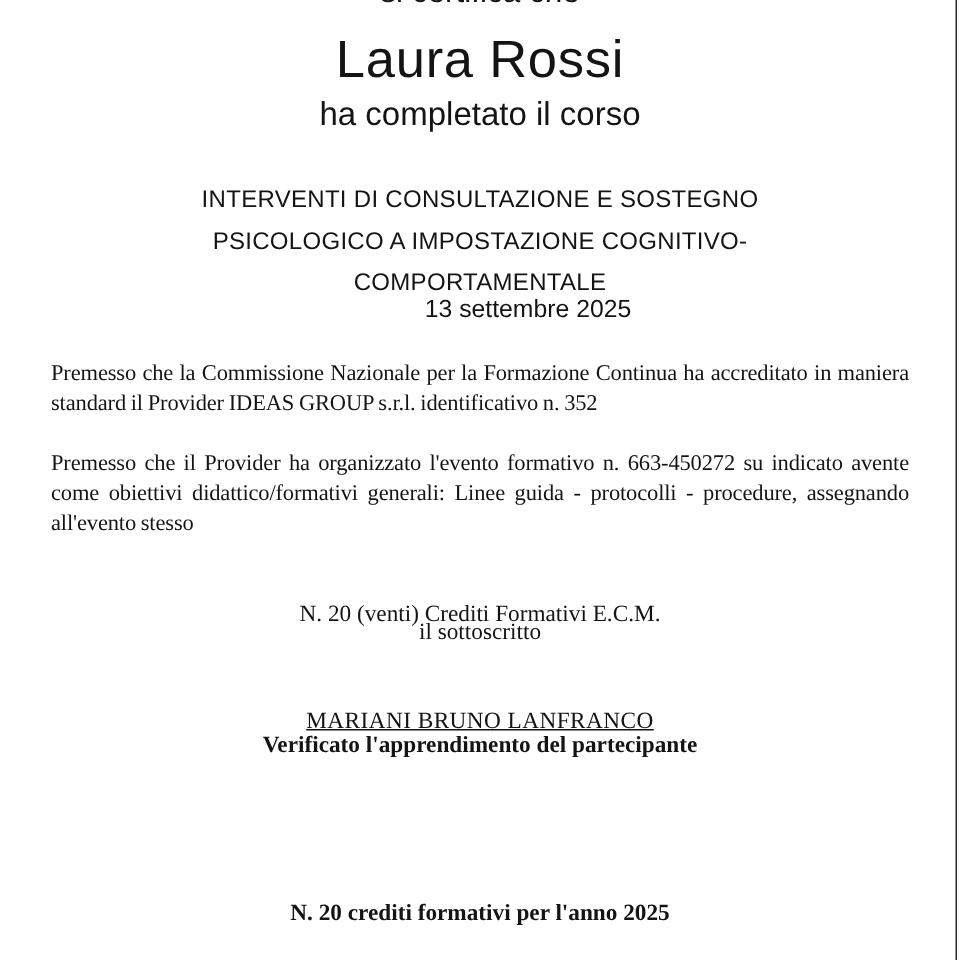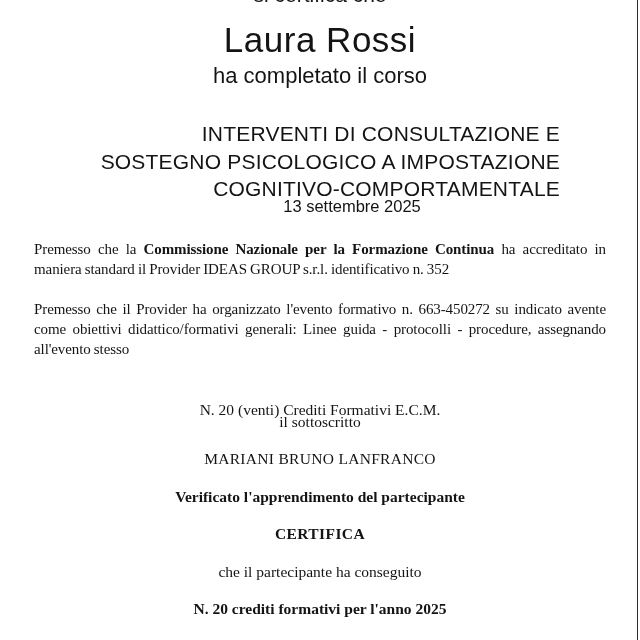--- a/index.html
+++ b/index.html
@@ -39,22 +39,22 @@
   .completed-line {
     top: 64px;
     font-size: 22px;
     line-height: 24px;
   }
   .course-title {
     position: absolute;
     top: 120px;
     left: 80px;
     width: 480px;
-    text-align: right;
-    font-size: 21px;
+    text-align: center;
+    font-size: 16px;
     line-height: 27.5px;
     letter-spacing: 0.2px;
   }
   .course-date {
     top: 197px;
     font-size: 16.5px;
     line-height: 18px;
     margin-left: 32px;
   }
   .body-par {
@@ -62,29 +62,29 @@
     left: 34px;
     width: 572px;
     text-align: justify;
     font-size: 15px;
     line-height: 20px;
     letter-spacing: -0.1px;
     word-spacing: -0.5px;
   }
   .body-par.p1 { top: 239px; }
   .body-par.p2 { top: 299px; }
-  .bold { font-weight: bold; }
+  .bold { font-weight: normal; }
 
   .centered-serif {
     font-size: 15.5px;
     line-height: 18px;
   }
   .credits-line      { top: 375px; margin-top: 26px; }
   .undersigned-line  { top: 413px; }
-  .certifier-name    { top: 450px; letter-spacing: 0.3px; }
+  .certifier-name    { top: 472px; letter-spacing: 0.3px; text-decoration: underline; }
   .verified-line     { top: 488px; font-weight: bold; }
   .certifica-heading { top: 525px; font-weight: bold; letter-spacing: 0.4px; }
   .achieved-line     { top: 563px; }
   .awarded-line      { top: 600px; font-weight: bold; }
 
   .scan-edge-line {
     position: absolute;
     top: 0;
     bottom: 0;
     right: 2px;
@@ -112,21 +112,19 @@
   <div class="serif body-par p2">Premesso che il Provider ha organizzato l'evento formativo n. 663-450272 su indicato avente come obiettivi didattico/formativi generali: Linee guida - protocolli - procedure, assegnando all'evento stesso</div>
 
   <div class="abs serif centered-serif credits-line">N. 20 (venti) Crediti Formativi E.C.M.</div>
 
   <div class="abs serif centered-serif undersigned-line">il sottoscritto</div>
 
   <div class="abs serif centered-serif certifier-name">MARIANI BRUNO LANFRANCO</div>
 
   <div class="abs serif centered-serif verified-line">Verificato l'apprendimento del partecipante</div>
 
-  <div class="abs serif centered-serif certifica-heading">CERTIFICA</div>
 
-  <div class="abs serif centered-serif achieved-line">che il partecipante ha conseguito</div>
 
   <div class="abs serif centered-serif awarded-line">N. 20 crediti formativi per l'anno 2025</div>
 
   <div class="scan-edge-line"></div>
 
 </div>
 
 </body></html>

